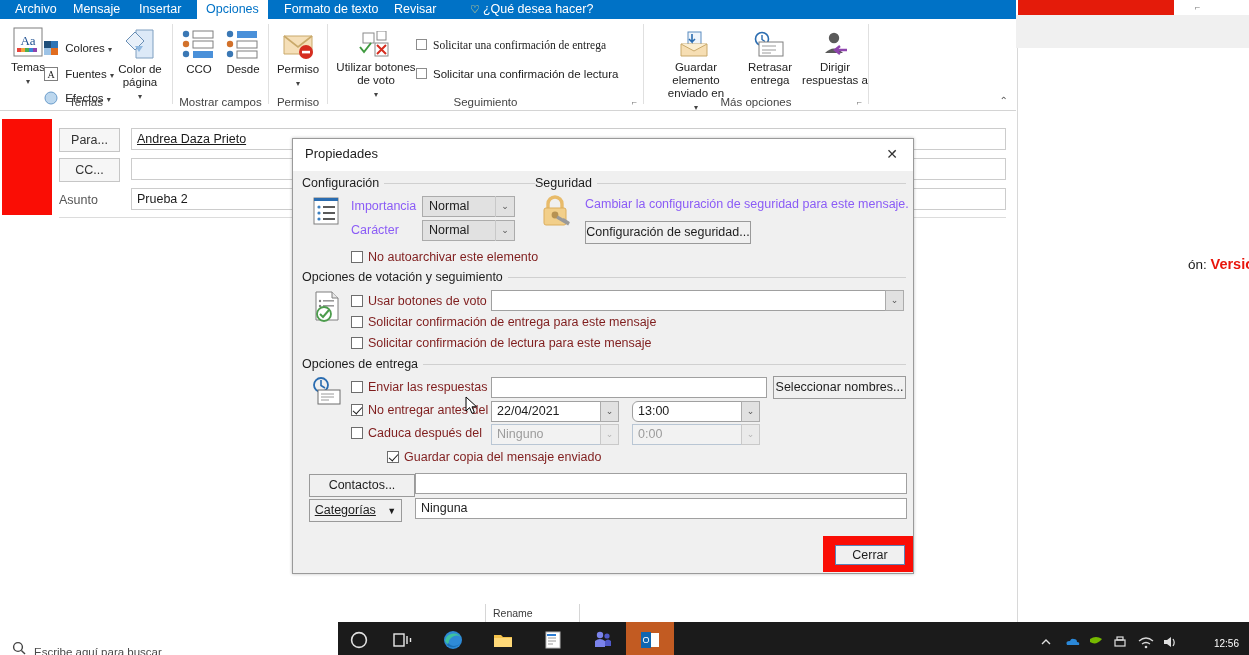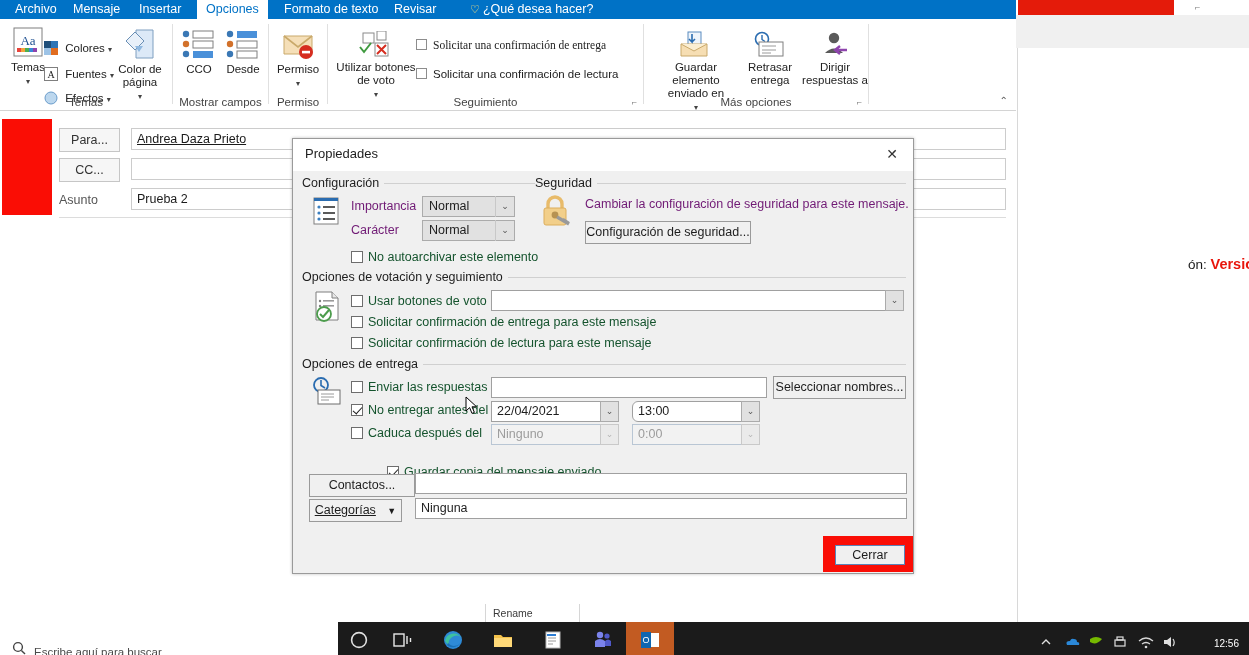--- a/index.html
+++ b/index.html
@@ -85,22 +85,22 @@
                    background: #ffffff; }
   .dlg-title { position: absolute; left: 12px; top: 7px; font-size: 13px; color: #1d1d1d; }
   .dlg-close { position: absolute; right: 8px; top: 4px; width: 26px; height: 22px;
                text-align: center; line-height: 22px; font-size: 14px; color: #333; cursor: default; }
 
   .gbox { position: absolute; }
   .gbox-title { position: absolute; left: 0; top: -7px; font-size: 12.5px; color: #1d1d1d;
                 background: #f0f0f0; padding-right: 5px; white-space: nowrap; }
   .gbox-line { position: absolute; top: 0; height: 1px; background: #d0d0d0; }
 
-  .d-lbl { position: absolute; font-size: 12.5px; color: #701a75; white-space: nowrap; }
-  .d-chk { position: absolute; font-size: 12.5px; color: #14532d; white-space: nowrap; }
+  .d-lbl { position: absolute; font-size: 12.5px; color: #8b5cf6; white-space: nowrap; }
+  .d-chk { position: absolute; font-size: 12.5px; color: #7f1d1d; white-space: nowrap; }
   .cbx { display: inline-block; width: 12px; height: 12px; border: 1px solid #6d6d6d;
          background: #ffffff; vertical-align: -2px; margin-right: 5px; position: relative; }
   .cbx.on::after { content: ""; position: absolute; left: 3px; top: 0px; width: 4px; height: 8px;
                    border: solid #1d1d1d; border-width: 0 1.6px 1.6px 0; transform: rotate(42deg); }
 
   .d-select { position: absolute; height: 21px; background: #e1e1e1; border: 1px solid #ababab;
               font-size: 12.5px; color: #1d1d1d; padding-left: 6px; line-height: 19px; cursor: default; }
   .d-select .arw { position: absolute; right: 0; top: -1px; width: 19px; height: 21px;
                    text-align: center; line-height: 21px; font-size: 9px; color: #555;
                    border-left: 1px solid #c8c8c8; }
@@ -447,21 +447,21 @@
     </div>
     <div class="d-combo dis" style="left:198px; top:285px; width:128px;">
       <span>Ninguno</span>
       <span class="arw">⌄</span>
     </div>
     <div class="d-combo dis" style="left:339px; top:285px; width:128px;">
       <span>0:00</span>
       <span class="arw">⌄</span>
     </div>
 
-    <div class="d-chk" style="left:58px; top:326px;padding-left:36px;">
+    <div class="d-chk" style="left:58px; top:311px;padding-left:36px;">
       <span class="cbx on"></span><span>Guardar copia del mensaje enviado</span>
     </div>
 
     <div class="d-btn" style="left:16px; top:335px; width:106px;">Contactos...</div>
     <div class="d-input" style="left:122px; top:334px; width:492px;"></div>
 
     <div class="d-btn" style="left:16px; top:360px; width:93px;">
       <span class="ul">Categorías</span>
       <span style="font-size:9px; margin-left:8px;">▼</span>
     </div>

